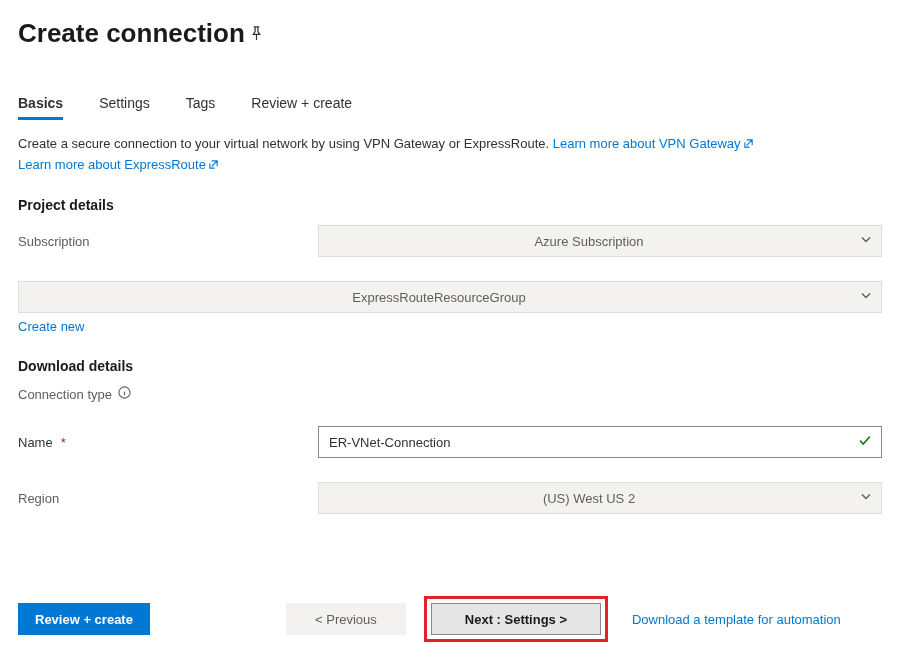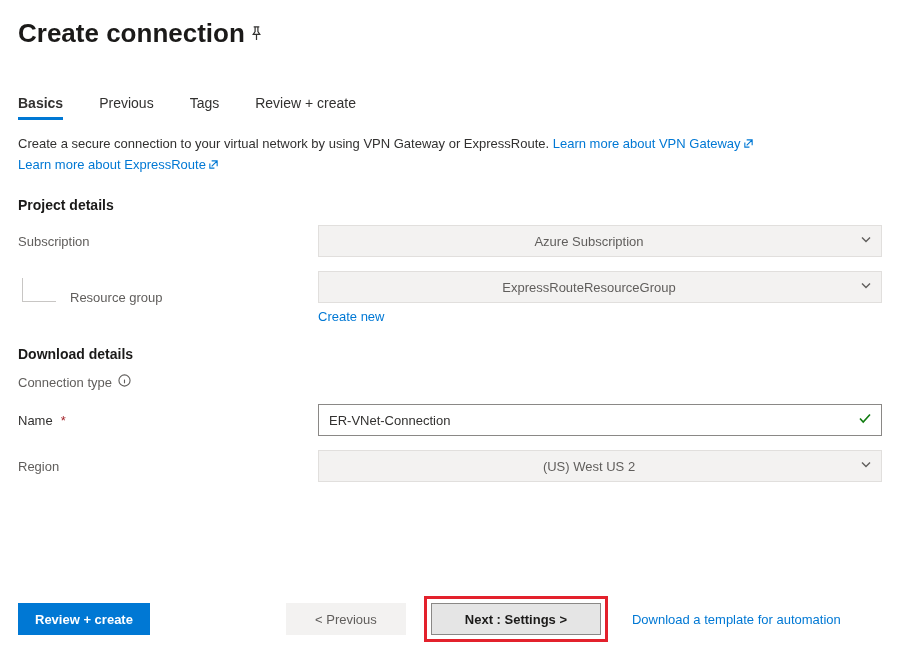--- a/index.html
+++ b/index.html
@@ -21,21 +21,21 @@
   .tab { font-size: 14px; color: #323130; padding-bottom: 6px; cursor: pointer; }
   .tab.active { font-weight: 600; border-bottom: 3px solid #0078d4; }
 
   .description { margin-top: 14px; font-size: 13px; color: #323130; line-height: 1.5; }
   .link { color: #0078d4; text-decoration: none; cursor: pointer; }
   .ext-icon { display:inline-block; vertical-align: -1px; margin-left: 2px; }
   .ext-icon svg { width: 11px; height: 11px; stroke: #0078d4; }
 
   .section-title { font-weight: 600; font-size: 14px; margin-top: 22px; margin-bottom: 12px; color: #1b1a19; }
 
-  .form-row { display: flex; align-items: center; margin-bottom: 14px; }
+  .form-row { display: flex; align-items: center; margin-bottom: 24px; }
   .form-label { width: 300px; font-size: 13px; color: #605e5c; display:flex; align-items:center; gap:6px; }
   .form-label.strong { color: #323130; }
   .req { color: #a4262c; margin-left: 2px; }
   .indent-tree { display:flex; align-items:center; }
   .tree-connector { width:34px; height:24px; margin-left:4px; margin-right:8px; border-left:1px solid #c8c6c4; border-bottom:1px solid #c8c6c4; position:relative; top:-8px; }
 
   .form-control-col { flex: 1; }
   .select-box, .text-input {
     width: 100%;
     height: 32px;
@@ -94,21 +94,21 @@
   <h1 class="page-title">Create connection</h1>
   <span class="pin-icon">
     <svg viewBox="0 0 16 16" fill="none" stroke="currentColor" stroke-width="1.3">
       <path d="M5 1h6M6.5 1v5l-2 3h7l-2-3V1M8 9v6"></path>
     </svg>
   </span>
 </div>
 
 <div class="tabs">
   <div class="tab active">Basics</div>
-  <div class="tab">Previous</div>
+  <div class="tab">Settings</div>
   <div class="tab">Tags</div>
   <div class="tab">Review + create</div>
 </div>
 
 <div class="description">
   <span>Create a secure connection to your virtual network by using VPN Gateway or ExpressRoute.</span>
   <a class="link">
     <span>Learn more about VPN Gateway</span><span class="ext-icon"><svg viewBox="0 0 12 12" fill="none" stroke-width="1.2">
           <path d="M4 2h6v6M10 2L4 8M2 5v5h5"></path>
         </svg></span>
@@ -131,26 +131,20 @@
         <span>Azure Subscription</span>
       </div>
       <span class="chevron"><svg viewBox="0 0 12 12" fill="none" stroke-width="1.4">
             <path d="M2 4l4 4 4-4"></path>
           </svg></span>
     </div>
   </div>
 </div>
 
 <div class="form-row">
-  <div class="form-label">
-    <span class="indent-tree">
-        <span class="tree-connector"></span>
-      </span>
-    <span>Resource group</span>
-  </div>
   <div class="form-control-col">
     <div class="select-wrap">
       <div class="select-box">
         <span>ExpressRouteResourceGroup</span>
       </div>
       <span class="chevron"><svg viewBox="0 0 12 12" fill="none" stroke-width="1.4">
             <path d="M2 4l4 4 4-4"></path>
           </svg></span>
     </div>
     <div class="sublink"><a class="link">Create new</a></div>

